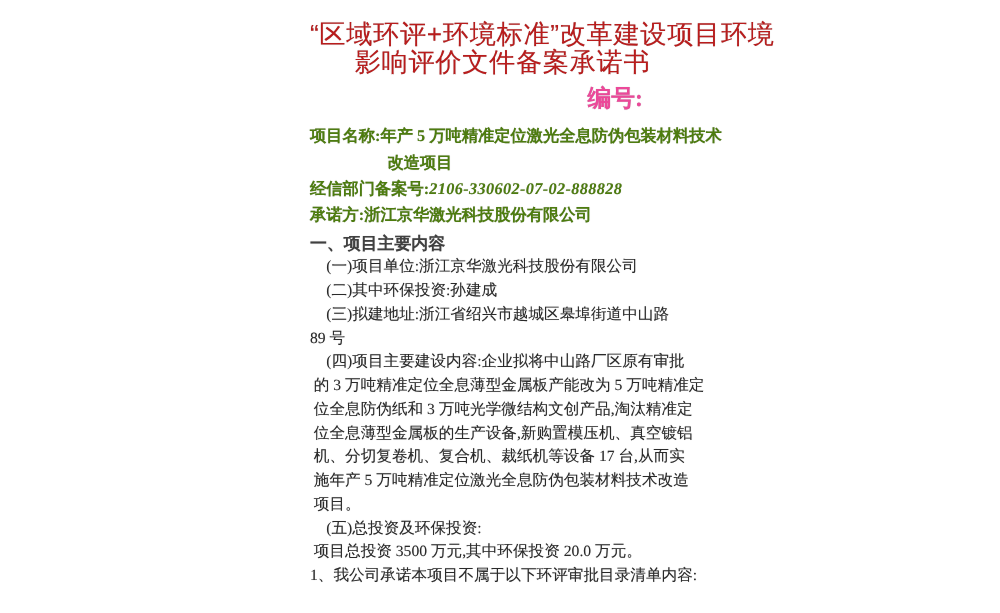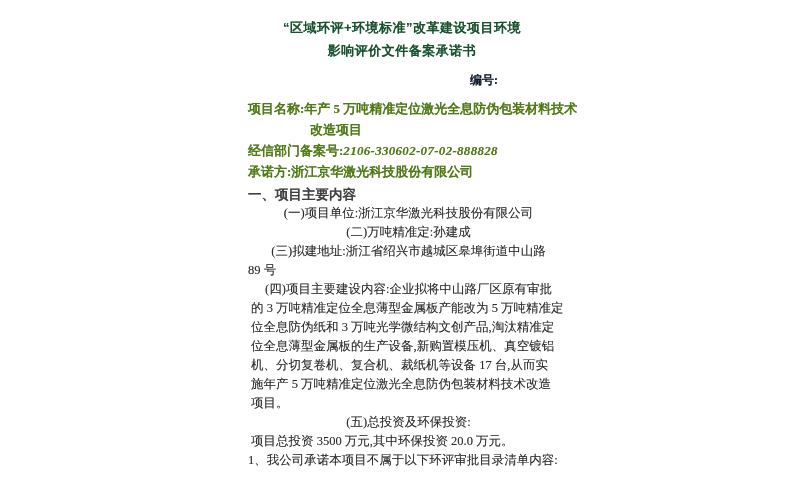--- a/index.html
+++ b/index.html
@@ -21,36 +21,36 @@
   .content {
     position: absolute;
     left: 248px;
     top: 16px;
     width: 308px;
     text-shadow: 0 0 0.6px rgba(40,40,40,0.35);
   }
   .title {
     text-align: center;
     font-family: "Liberation Sans", "DejaVu Sans", sans-serif;
-    font-weight: 700;
-    font-size: 13px;
-    color: #14532d;
+    font-weight: 400;
+    font-size: 21px;
+    color: #b91c1c;
     letter-spacing: 0.5px;
   }
   .tline {
     line-height: 23px;
     white-space: nowrap;
   }
   .serial {
     margin-top: 9px;
     margin-left: 222px;
-    font-size: 12px;
+    font-size: 19px;
     font-weight: 700;
     line-height: 18px;
-    color: #0f172a;
+    color: #ec4899;
   }
   .fieldblock {
     margin-top: 9px;
   }
   .field {
     font-size: 13px;
     line-height: 21px;
     white-space: nowrap;
     font-weight: 600;
     color: #4d7c0f;
@@ -70,21 +70,21 @@
     line-height: 19px;
     color: #404040;
     white-space: nowrap;
   }
   .bl {
     font-size: 12.5px;
     line-height: 19px;
     white-space: nowrap;
     color: #2a2a2a;
   }
-  .item  { margin-left: 13px; text-align: center; }
+  .item  { margin-left: 13px; }
   .cont  { margin-left: 3px;  }
   .flush { margin-left: 0;    }
 </style>
 </head>
 <body>
 
 <div class="page">
   <div class="content">
 
     <div class="title">
@@ -103,21 +103,21 @@
         <span>经信部门备案号:</span><span class="num">2106-330602-07-02-888828</span>
       </div>
       <div class="field">
         <span>承诺方:</span><span>浙江京华激光科技股份有限公司</span>
       </div>
     </div>
 
     <div class="h1">一、项目主要内容</div>
 
     <div class="bl item">(一)项目单位:浙江京华激光科技股份有限公司</div>
-    <div class="bl item">(二)万吨精准定:孙建成</div>
+    <div class="bl item">(二)其中环保投资:孙建成</div>
     <div class="bl item">(三)拟建地址:浙江省绍兴市越城区皋埠街道中山路</div>
     <div class="bl flush">89 号</div>
     <div class="bl item">(四)项目主要建设内容:企业拟将中山路厂区原有审批</div>
     <div class="bl cont">的 3 万吨精准定位全息薄型金属板产能改为 5 万吨精准定</div>
     <div class="bl cont">位全息防伪纸和 3 万吨光学微结构文创产品,淘汰精准定</div>
     <div class="bl cont">位全息薄型金属板的生产设备,新购置模压机、真空镀铝</div>
     <div class="bl cont">机、分切复卷机、复合机、裁纸机等设备 17 台,从而实</div>
     <div class="bl cont">施年产 5 万吨精准定位激光全息防伪包装材料技术改造</div>
     <div class="bl cont">项目。</div>
     <div class="bl item">(五)总投资及环保投资:</div>

